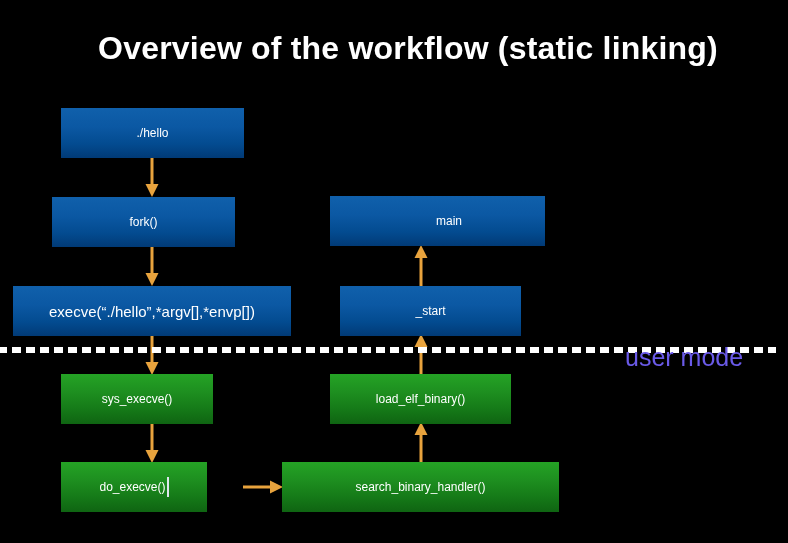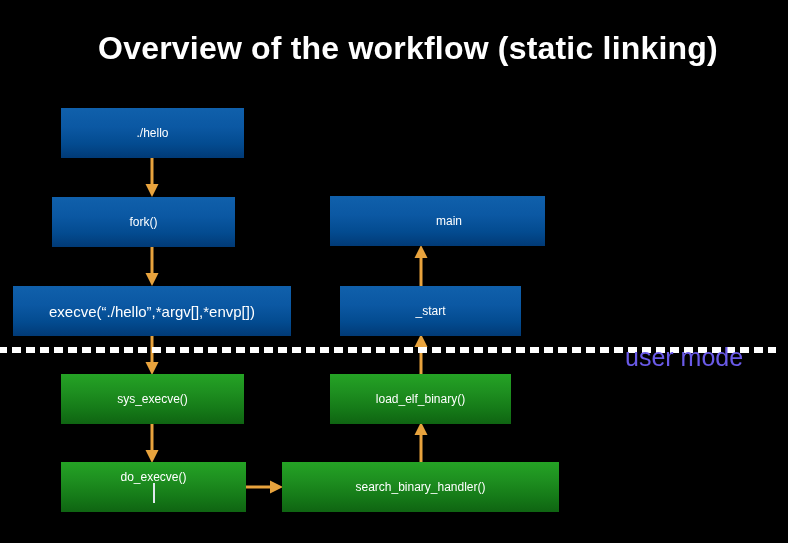--- a/index.html
+++ b/index.html
@@ -175,25 +175,25 @@
   </div>
 
   <div class="node user" style="left:330px; top:196px; width:215px; height:50px;padding-left:23px;">
     <span class="label">main</span>
   </div>
 
   <div class="node user" style="left:340px; top:286px; width:181px; height:50px;">
     <span class="label">_start</span>
   </div>
 
-  <div class="node kernel" style="left:61px; top:374px; width:183px; height:50px;">
+  <div class="node kernel" style="left:61px; top:374px; width:152px; height:50px;">
     <span class="label">sys_execve()</span>
   </div>
 
-  <div class="node kernel" style="left:61px; top:462px; width:185px; height:50px;flex-direction:column;">
+  <div class="node kernel" style="left:61px; top:462px; width:146px; height:50px;">
     <span class="label">do_execve()</span>
       <span class="caret"></span>
   </div>
 
   <div class="node kernel" style="left:282px; top:462px; width:277px; height:50px;">
     <span class="label">search_binary_handler()</span>
   </div>
 
   <div class="node kernel" style="left:330px; top:374px; width:181px; height:50px;">
     <span class="label">load_elf_binary()</span>

